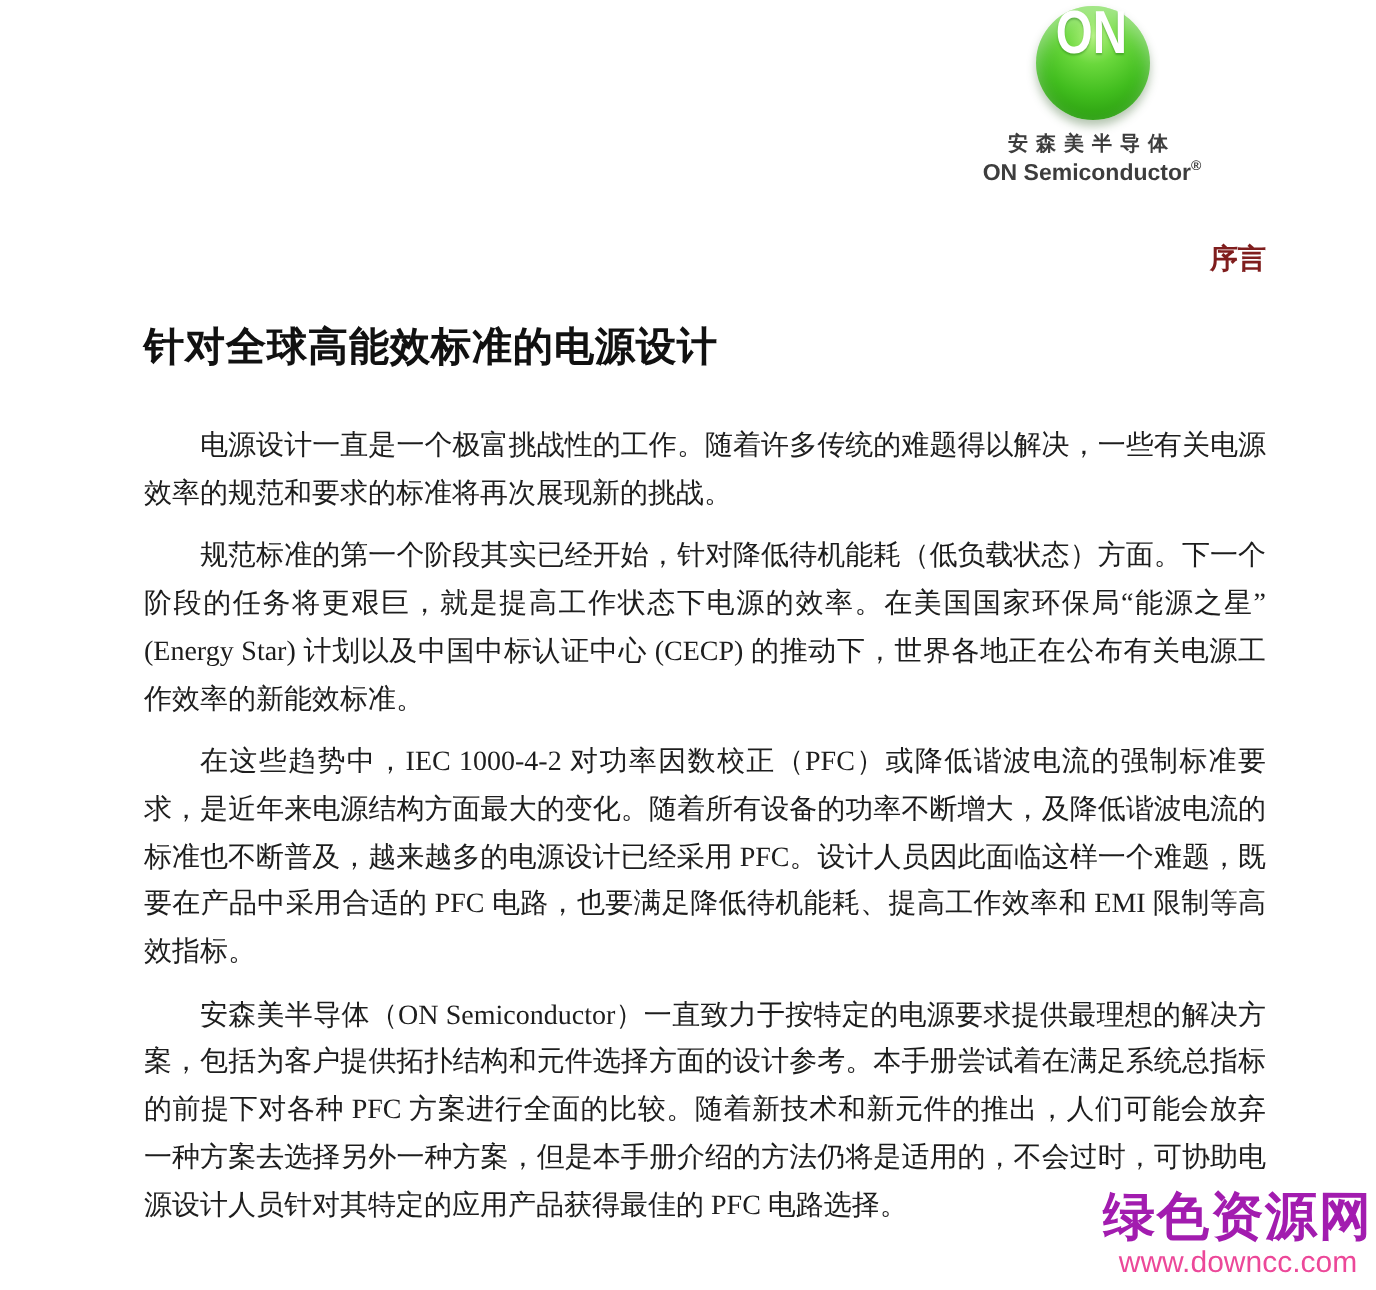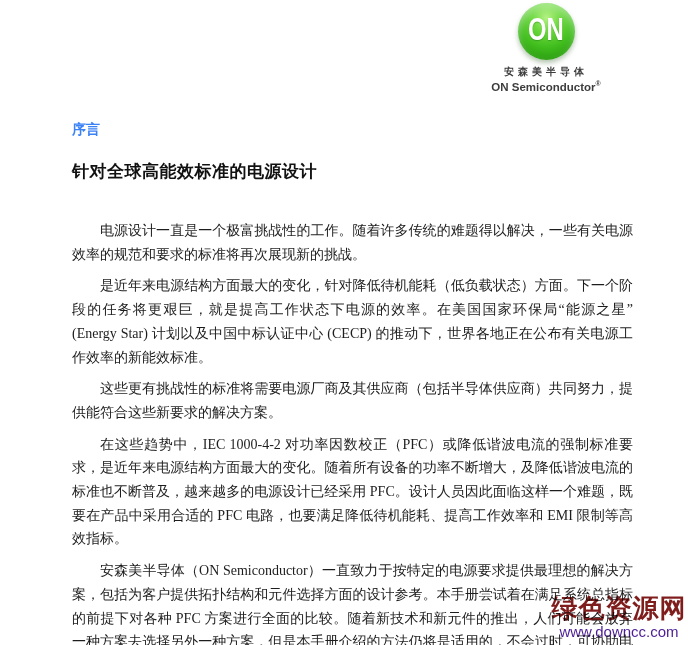--- a/index.html
+++ b/index.html
@@ -20,21 +20,21 @@
     text-align: center;
     font-family: "Liberation Sans", "DejaVu Sans", sans-serif;
   }
   .sphere {
     width: 57px; height: 57px; border-radius: 50%;
     margin: 0 auto;
     background: radial-gradient(circle at 50% 26%,
       #b6f285 0%, #6ad83c 28%, #41bd1e 58%, #2ca011 82%, #248a0a 100%);
     box-shadow: 0 3px 5px rgba(40, 90, 30, 0.35),
                 inset 0 5px 9px rgba(255, 255, 255, 0.45);
-    display: flex; align-items: center; justify-content: center;
+    display: flex; align-items: flex-start; justify-content: center;
   }
   .sphere .on-text {
     color: #ffffff; font-weight: 700; font-size: 29px;
     letter-spacing: 0px; transform: scaleX(0.82) scaleY(1.05);
     text-shadow: 0 1px 1px rgba(30, 110, 20, 0.4);
     line-height: 1; padding-bottom: 3px;
   }
   .logo-cn {
     margin-top: 5px; font-size: 10px; font-weight: 700;
     letter-spacing: 4px; color: #3d3d3d; white-space: nowrap;
@@ -45,69 +45,69 @@
   }
   .logo-en sup { font-size: 7px; vertical-align: super; }
 
   
   .content {
     position: absolute; left: 72px; top: 121px; width: 561px;
     color: #1d1d1d;
   }
   .section-label {
     font-family: "Liberation Sans", "DejaVu Sans", sans-serif;
-    font-size: 14px; font-weight: 700; color: #3b82f6;
+    font-size: 14px; font-weight: 700; color: #7f1d1d;
     margin-bottom: 21px;
+    text-align: right;
   }
   .doc-title {
     font-family: "Liberation Sans", "DejaVu Sans", sans-serif;
-    font-size: 17px; font-weight: 700; color: #111111;
-    margin-bottom: 36px; letter-spacing: 0.5px;
+    font-size: 20px; font-weight: 700; color: #111111;
+    margin-bottom: 25px; letter-spacing: 0.5px;
   }
   .content p {
     font-size: 14px; line-height: 23.7px;
     text-align: justify; text-indent: 2em;
     margin-bottom: 8px; color: #1d1d1d;
   }
 
   
   .watermark {
     position: absolute; right: 0; bottom: 6px; width: 138px;
     text-align: center; z-index: 5;
     font-family: "Liberation Sans", "DejaVu Sans", sans-serif;
     mix-blend-mode: multiply; pointer-events: none;
   }
   .wm-name {
     font-size: 26px; font-weight: 700; letter-spacing: 1px;
-    color: #7f1d1d; white-space: nowrap; line-height: 1;
+    color: #a21caf; white-space: nowrap; line-height: 1;
   }
   .wm-url {
-    margin-top: 3px; font-size: 15px; color: #4c1d95;
+    margin-top: 3px; font-size: 15px; color: #ec4899;
     white-space: nowrap; line-height: 1;
   }
 </style>
 </head>
 <body>
 
 <div class="page">
 
   <div class="logo">
     <div class="sphere">
       <span class="on-text">ON</span>
     </div>
     <div class="logo-cn">安森美半导体</div>
     <div class="logo-en"><span>ON Semiconductor</span><sup>®</sup></div>
   </div>
 
   <div class="content">
     <div class="section-label">序言</div>
     <div class="doc-title">针对全球高能效标准的电源设计</div>
     <p>电源设计一直是一个极富挑战性的工作。随着许多传统的难题得以解决，一些有关电源效率的规范和要求的标准将再次展现新的挑战。</p>
-    <p>是近年来电源结构方面最大的变化，针对降低待机能耗（低负载状态）方面。下一个阶段的任务将更艰巨，就是提高工作状态下电源的效率。在美国国家环保局“能源之星” (Energy Star) 计划以及中国中标认证中心 (CECP) 的推动下，世界各地正在公布有关电源工作效率的新能效标准。</p>
-    <p>这些更有挑战性的标准将需要电源厂商及其供应商（包括半导体供应商）共同努力，提供能符合这些新要求的解决方案。</p>
+    <p>规范标准的第一个阶段其实已经开始，针对降低待机能耗（低负载状态）方面。下一个阶段的任务将更艰巨，就是提高工作状态下电源的效率。在美国国家环保局“能源之星” (Energy Star) 计划以及中国中标认证中心 (CECP) 的推动下，世界各地正在公布有关电源工作效率的新能效标准。</p>
     <p>在这些趋势中，IEC 1000-4-2 对功率因数校正（PFC）或降低谐波电流的强制标准要求，是近年来电源结构方面最大的变化。随着所有设备的功率不断增大，及降低谐波电流的标准也不断普及，越来越多的电源设计已经采用 PFC。设计人员因此面临这样一个难题，既要在产品中采用合适的 PFC 电路，也要满足降低待机能耗、提高工作效率和 EMI 限制等高效指标。</p>
     <p>安森美半导体（ON Semiconductor）一直致力于按特定的电源要求提供最理想的解决方案，包括为客户提供拓扑结构和元件选择方面的设计参考。本手册尝试着在满足系统总指标的前提下对各种 PFC 方案进行全面的比较。随着新技术和新元件的推出，人们可能会放弃一种方案去选择另外一种方案，但是本手册介绍的方法仍将是适用的，不会过时，可协助电源设计人员针对其特定的应用产品获得最佳的 PFC 电路选择。</p>
   </div>
 
   <div class="watermark">
     <div class="wm-name">绿色资源网</div>
     <div class="wm-url">www.downcc.com</div>
   </div>
 
 </div>

